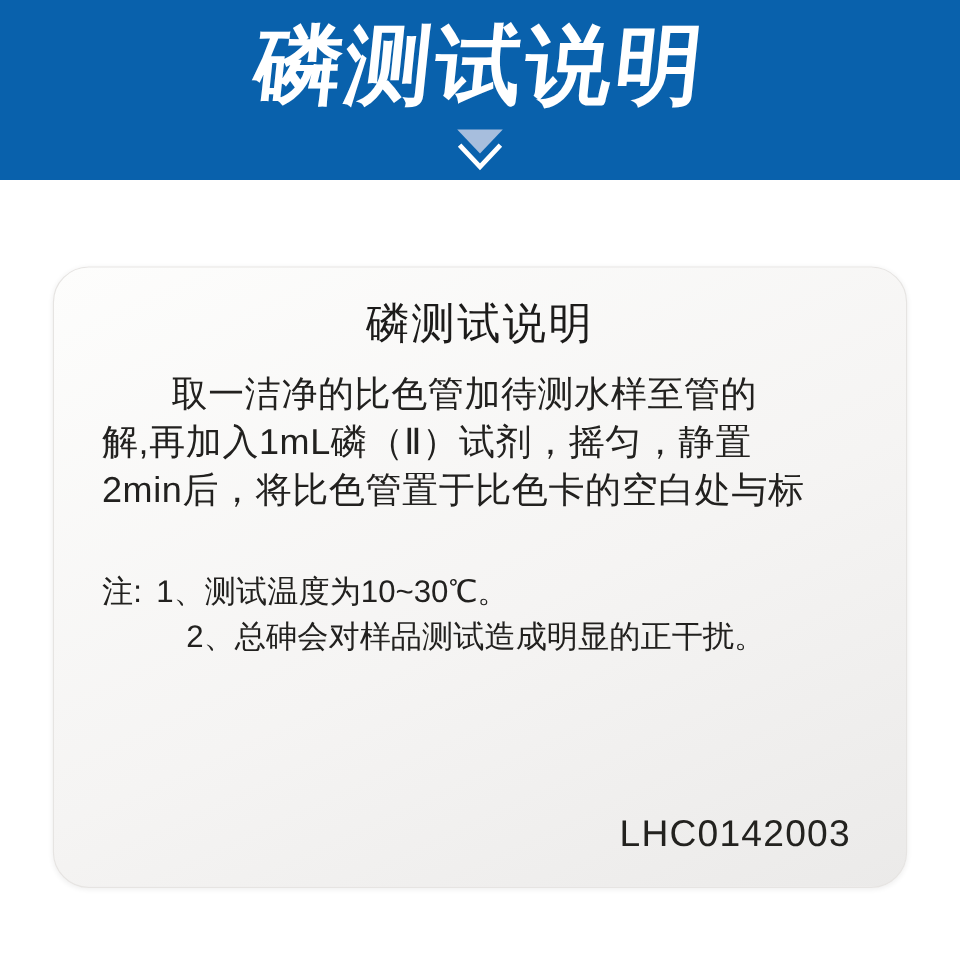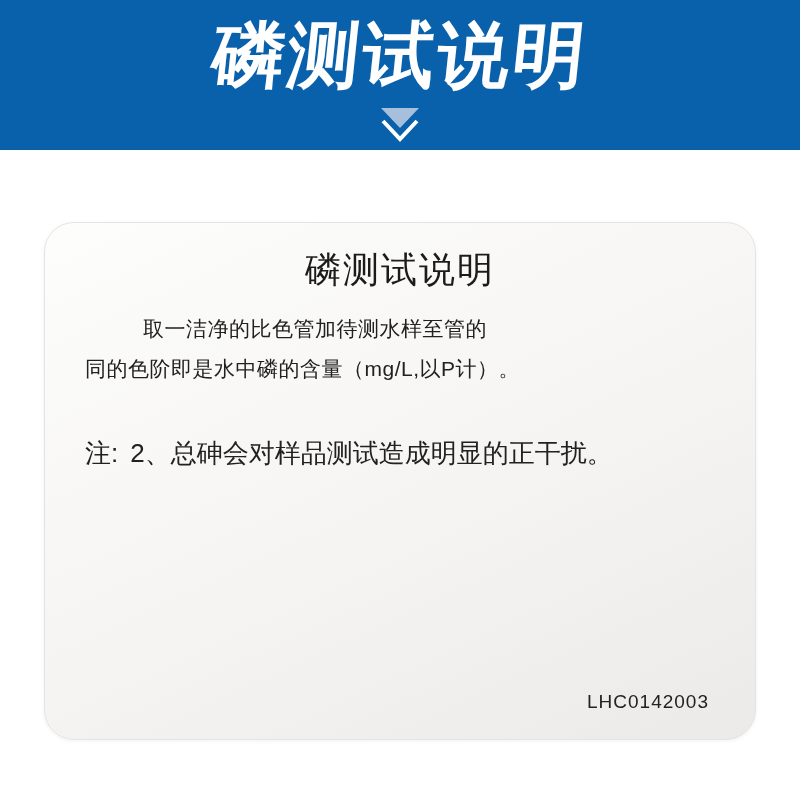--- a/index.html
+++ b/index.html
@@ -60,21 +60,21 @@
   .card-title {
     text-align: center;
     font-size: 36px;
     line-height: 46px;
     font-weight: 500;
     letter-spacing: 2px;
     color: #1c1b1a;
   }
   .card-paragraph {
     margin-top: 16px;
-    font-size: 21px;
+    font-size: 30px;
     line-height: 40px;
     letter-spacing: 0.5px;
     text-align: justify;
     color: #22211f;
   }
   .card-paragraph .para-line { display: block; white-space: nowrap; }
   .card-paragraph .para-line.indent { text-indent: 58px; }
 
   .notes {
     margin-top: 46px;
@@ -83,51 +83,53 @@
     color: #22211f;
     display: flex;
   }
   .notes-label {
     flex: 0 0 auto;
     padding-right: 12px;
     white-space: nowrap;
   }
   .notes-items { flex: 1 1 auto; }
   .note-item { display: block; white-space: nowrap; }
-  .note-item + .note-item { margin-left: 36px; font-weight: bold; }
+  .note-item + .note-item { margin-left: 25px; }
 
   .card-code {
     position: absolute;
     right: 46px;
     bottom: 26px;
-    font-size: 19px;
+    font-size: 31px;
     letter-spacing: 1px;
     color: #23221f;
   }
 </style>
 </head>
 <body>
 
 <div class="banner">
   <div class="banner-title">磷测试说明</div>
   <svg class="banner-chevron" viewBox="0 0 44 38" aria-hidden="true">
     <polygon points="3,2 41,2 22,22" fill="#a7bedd"></polygon>
     <polyline points="5,15 22,33 39,15" fill="none" stroke="#ffffff" stroke-width="4"></polyline>
   </svg>
 </div>
 
 <div class="card">
   <div class="card-title">磷测试说明</div>
 
   <div class="card-paragraph">
     <span class="para-line indent">取一洁净的比色管加待测水样至管的</span>
-    <span class="para-line">同的色阶即是水中磷的含量（mg/L,以P计）。</span>
+    <span class="para-line">解,再加入1mL磷（Ⅱ）试剂，摇匀，静置</span>
+    <span class="para-line">2min后，将比色管置于比色卡的空白处与标</span>
   </div>
 
   <div class="notes">
     <span class="notes-label">注:</span>
     <span class="notes-items">
+      <span class="note-item">1、测试温度为10~30℃。</span>
       <span class="note-item">2、总砷会对样品测试造成明显的正干扰。</span>
     </span>
   </div>
 
   <div class="card-code">LHC0142003</div>
 </div>
 
 </body></html>

